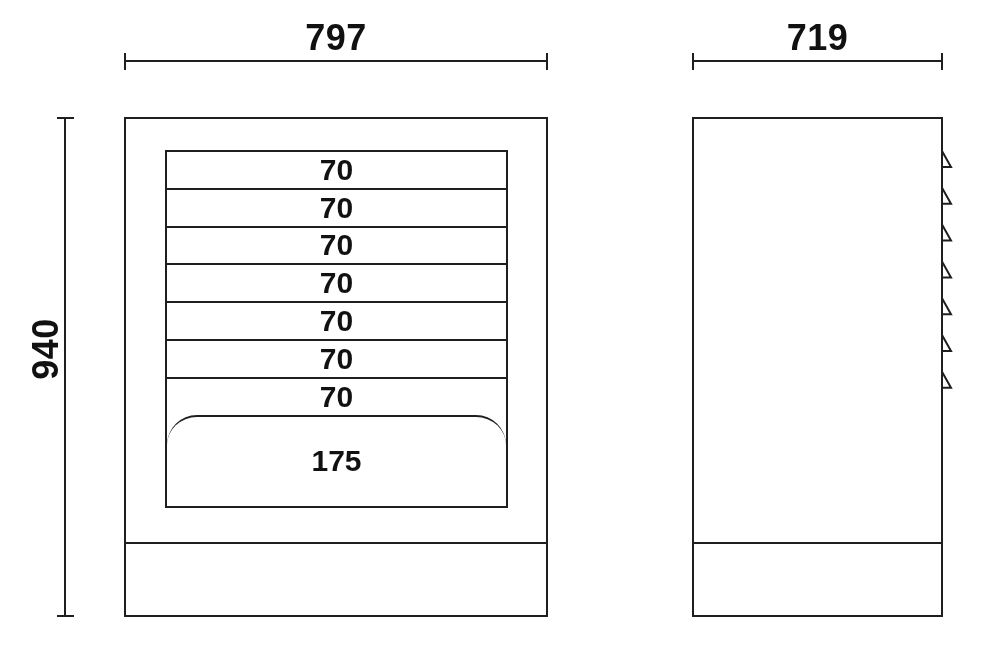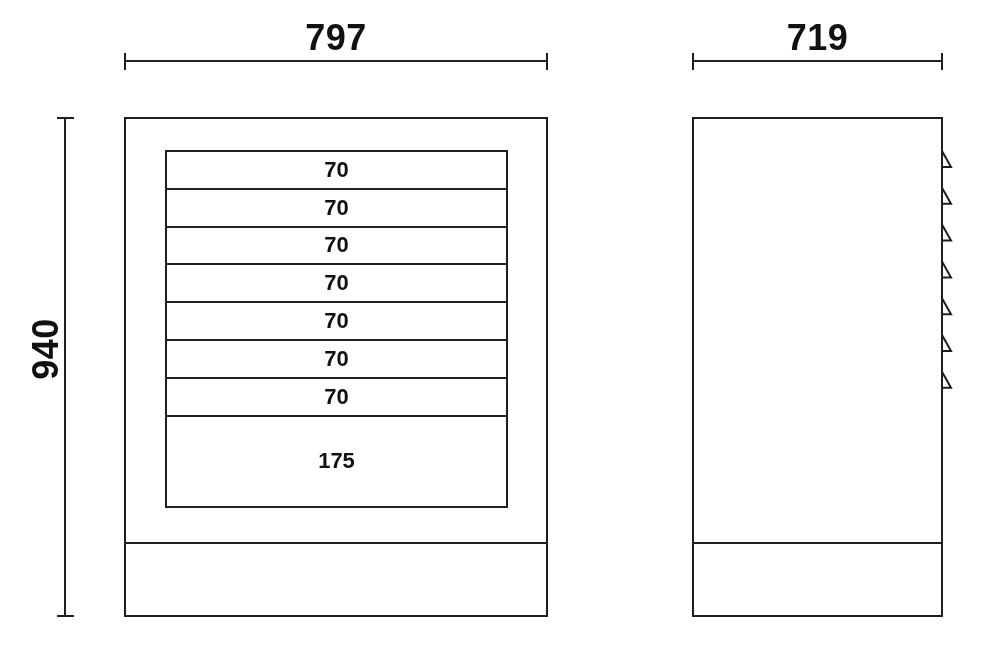--- a/index.html
+++ b/index.html
@@ -39,21 +39,21 @@
   
   .outline{position:absolute;border:2px solid var(--line);box-sizing:border-box;background:var(--bg);}
   .plinth-line{position:absolute;height:2px;background:var(--line);}
   .drawer-stack{
     position:absolute;border:2px solid var(--line);box-sizing:border-box;
     display:flex;flex-direction:column;
   }
   .drawer{
     flex-basis:0;
     display:flex;align-items:center;justify-content:center;
-    font-size:22px;font-weight:bold;
+    font-size:30px;font-weight:bold;
     min-height:0;
   }
   .drawer + .drawer{border-top:2px solid var(--line);}
   .handles-svg{position:absolute;overflow:visible;}
   .handles-svg polygon{fill:var(--bg);stroke:var(--line);stroke-width:2;stroke-linejoin:miter;}
 </style>
 </head>
 <body>
 
 <div class="sheet">
@@ -93,21 +93,21 @@
       </div>
       <div class="drawer" style="flex-grow: 70;">
         <span>70</span>
       </div>
       <div class="drawer" style="flex-grow: 70;">
         <span>70</span>
       </div>
       <div class="drawer" style="flex-grow: 70;">
         <span>70</span>
       </div>
-      <div class="drawer" style="flex-grow: 175;">
+      <div class="drawer" style="flex-grow: 175; border-radius: 30px;">
         <span>175</span>
       </div>
     </div>
 
   <div class="outline" style="left:692px;top:117px;width:251px;height:500px;"></div>
   <div class="plinth-line" style="left:692px;top:542px;width:251px;"></div>
   <svg class="handles-svg" style="left:941px;top:150px;" width="16" height="242" viewBox="0 0 16 242" xmlns="http://www.w3.org/2000/svg">
       <polygon points="1,1 10,17 1,17"></polygon>
       <polygon points="1,37.8 10,53.8 1,53.8"></polygon>
       <polygon points="1,74.6 10,90.6 1,90.6"></polygon>

